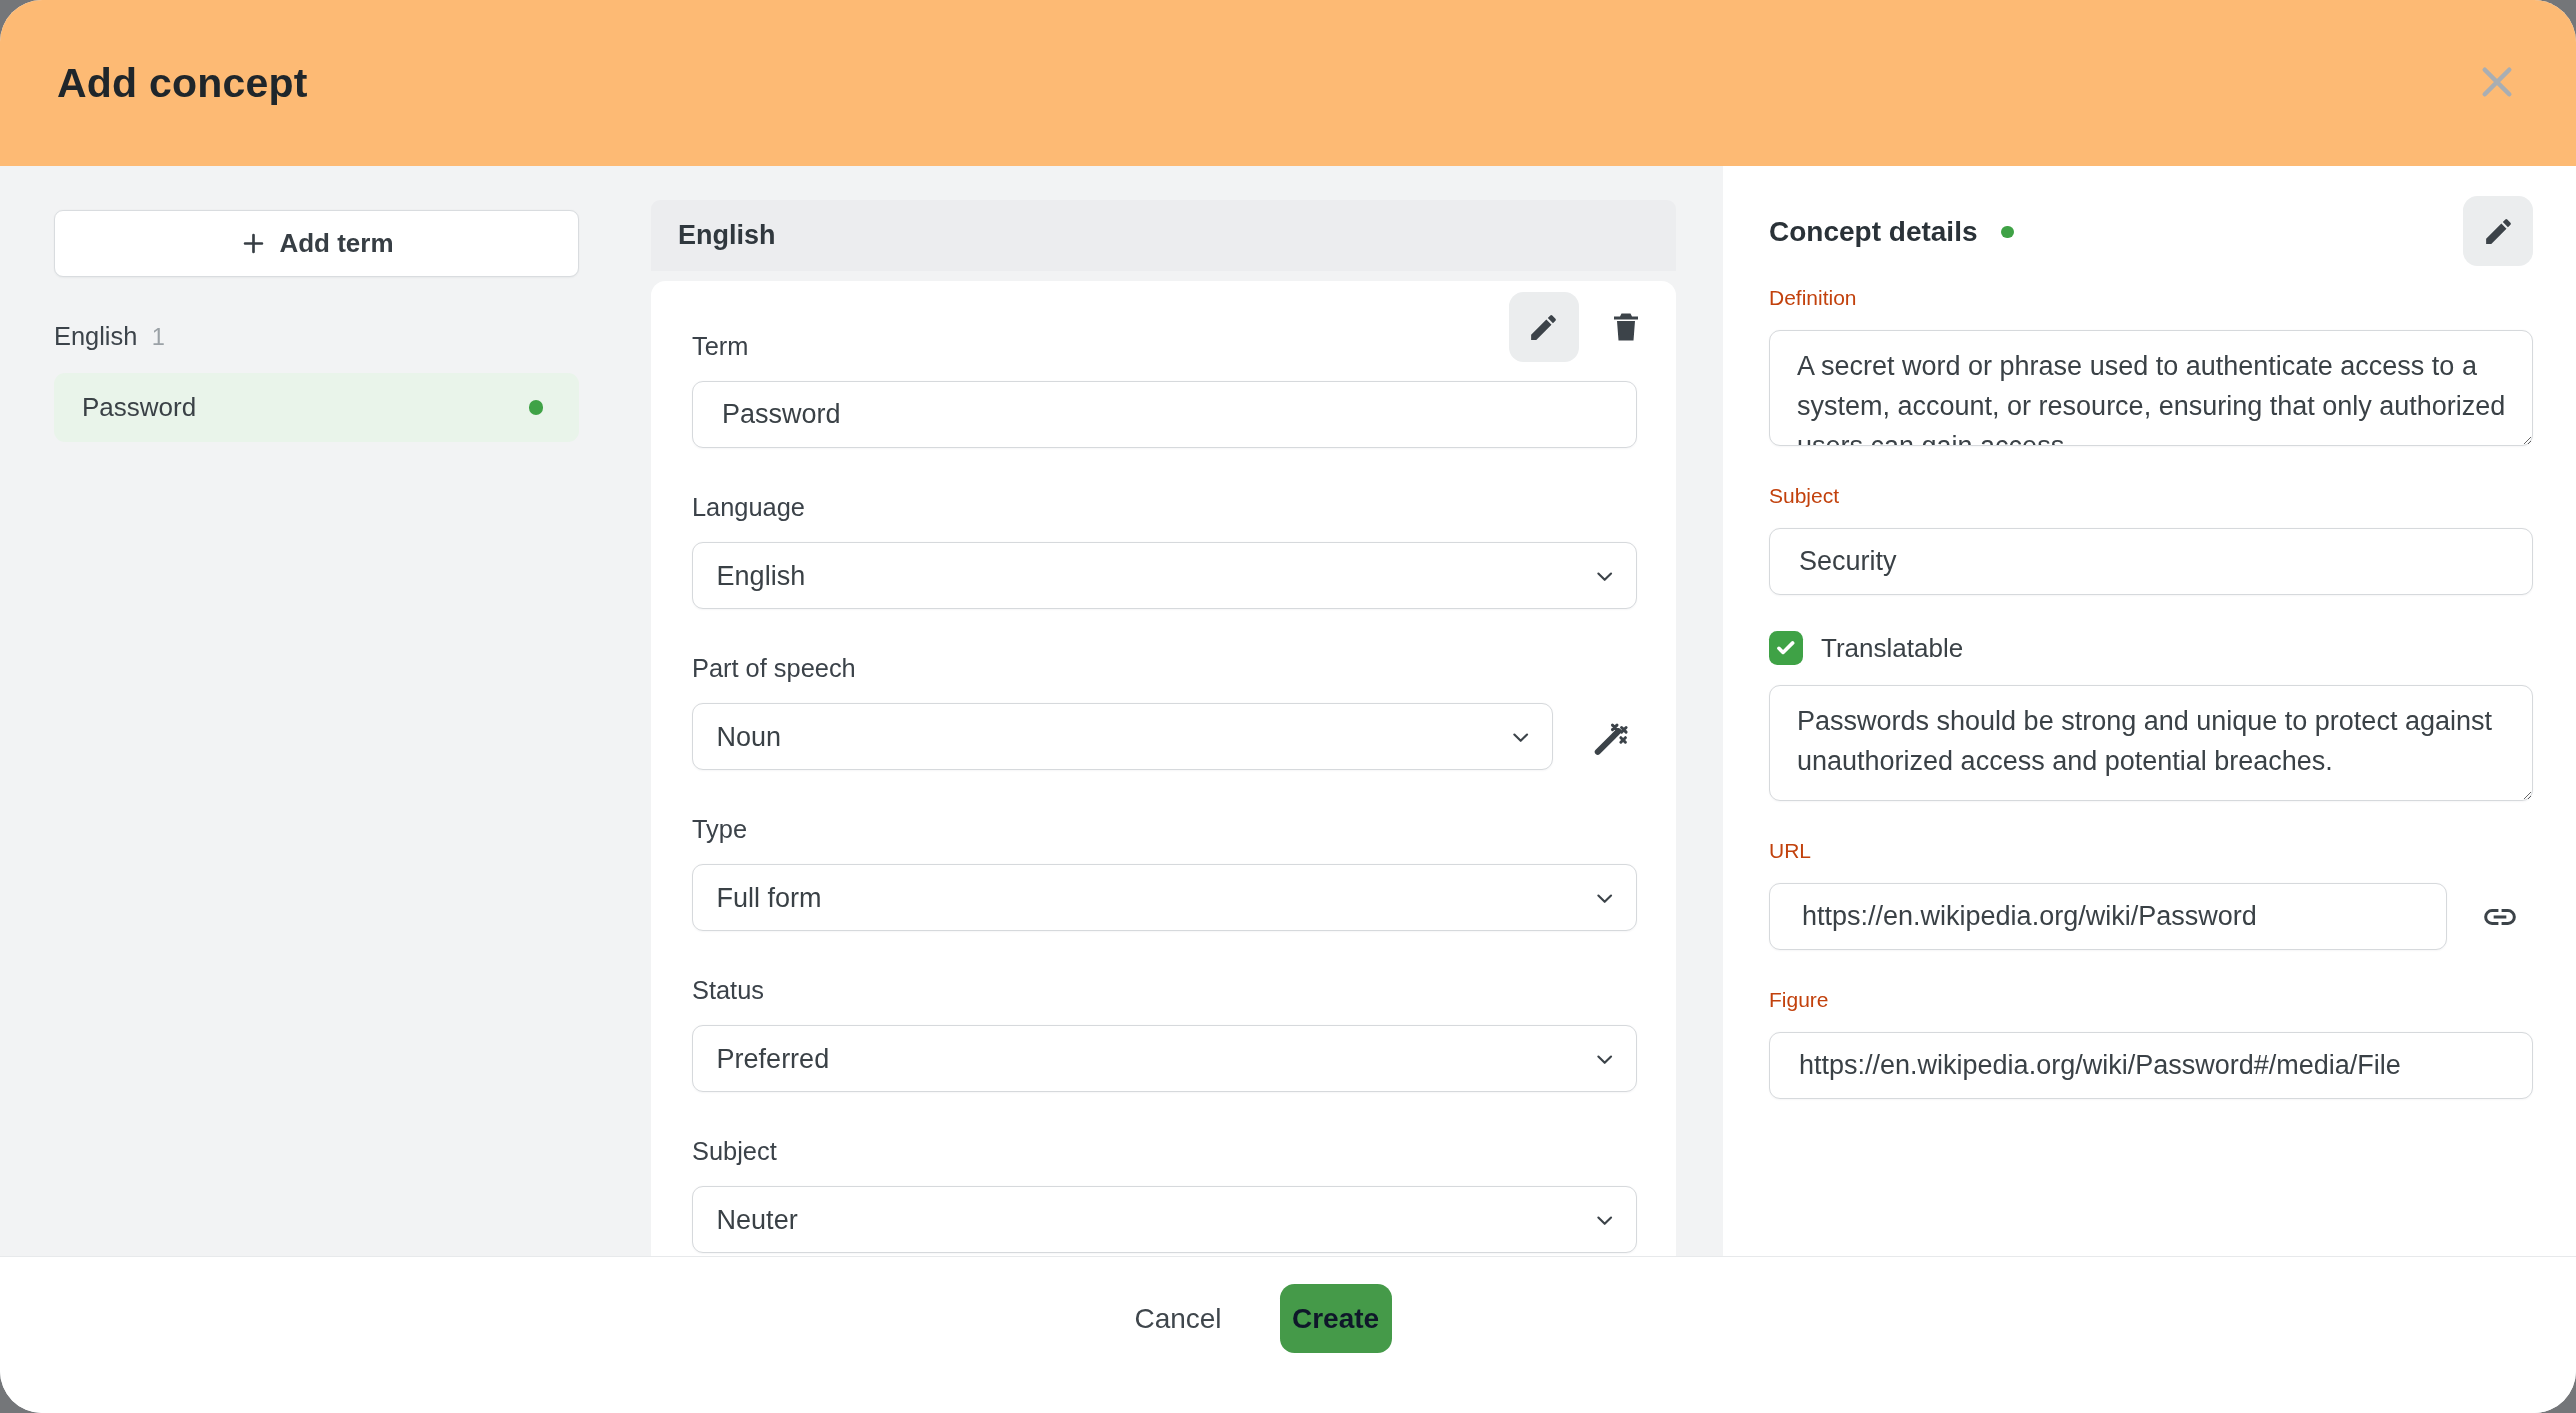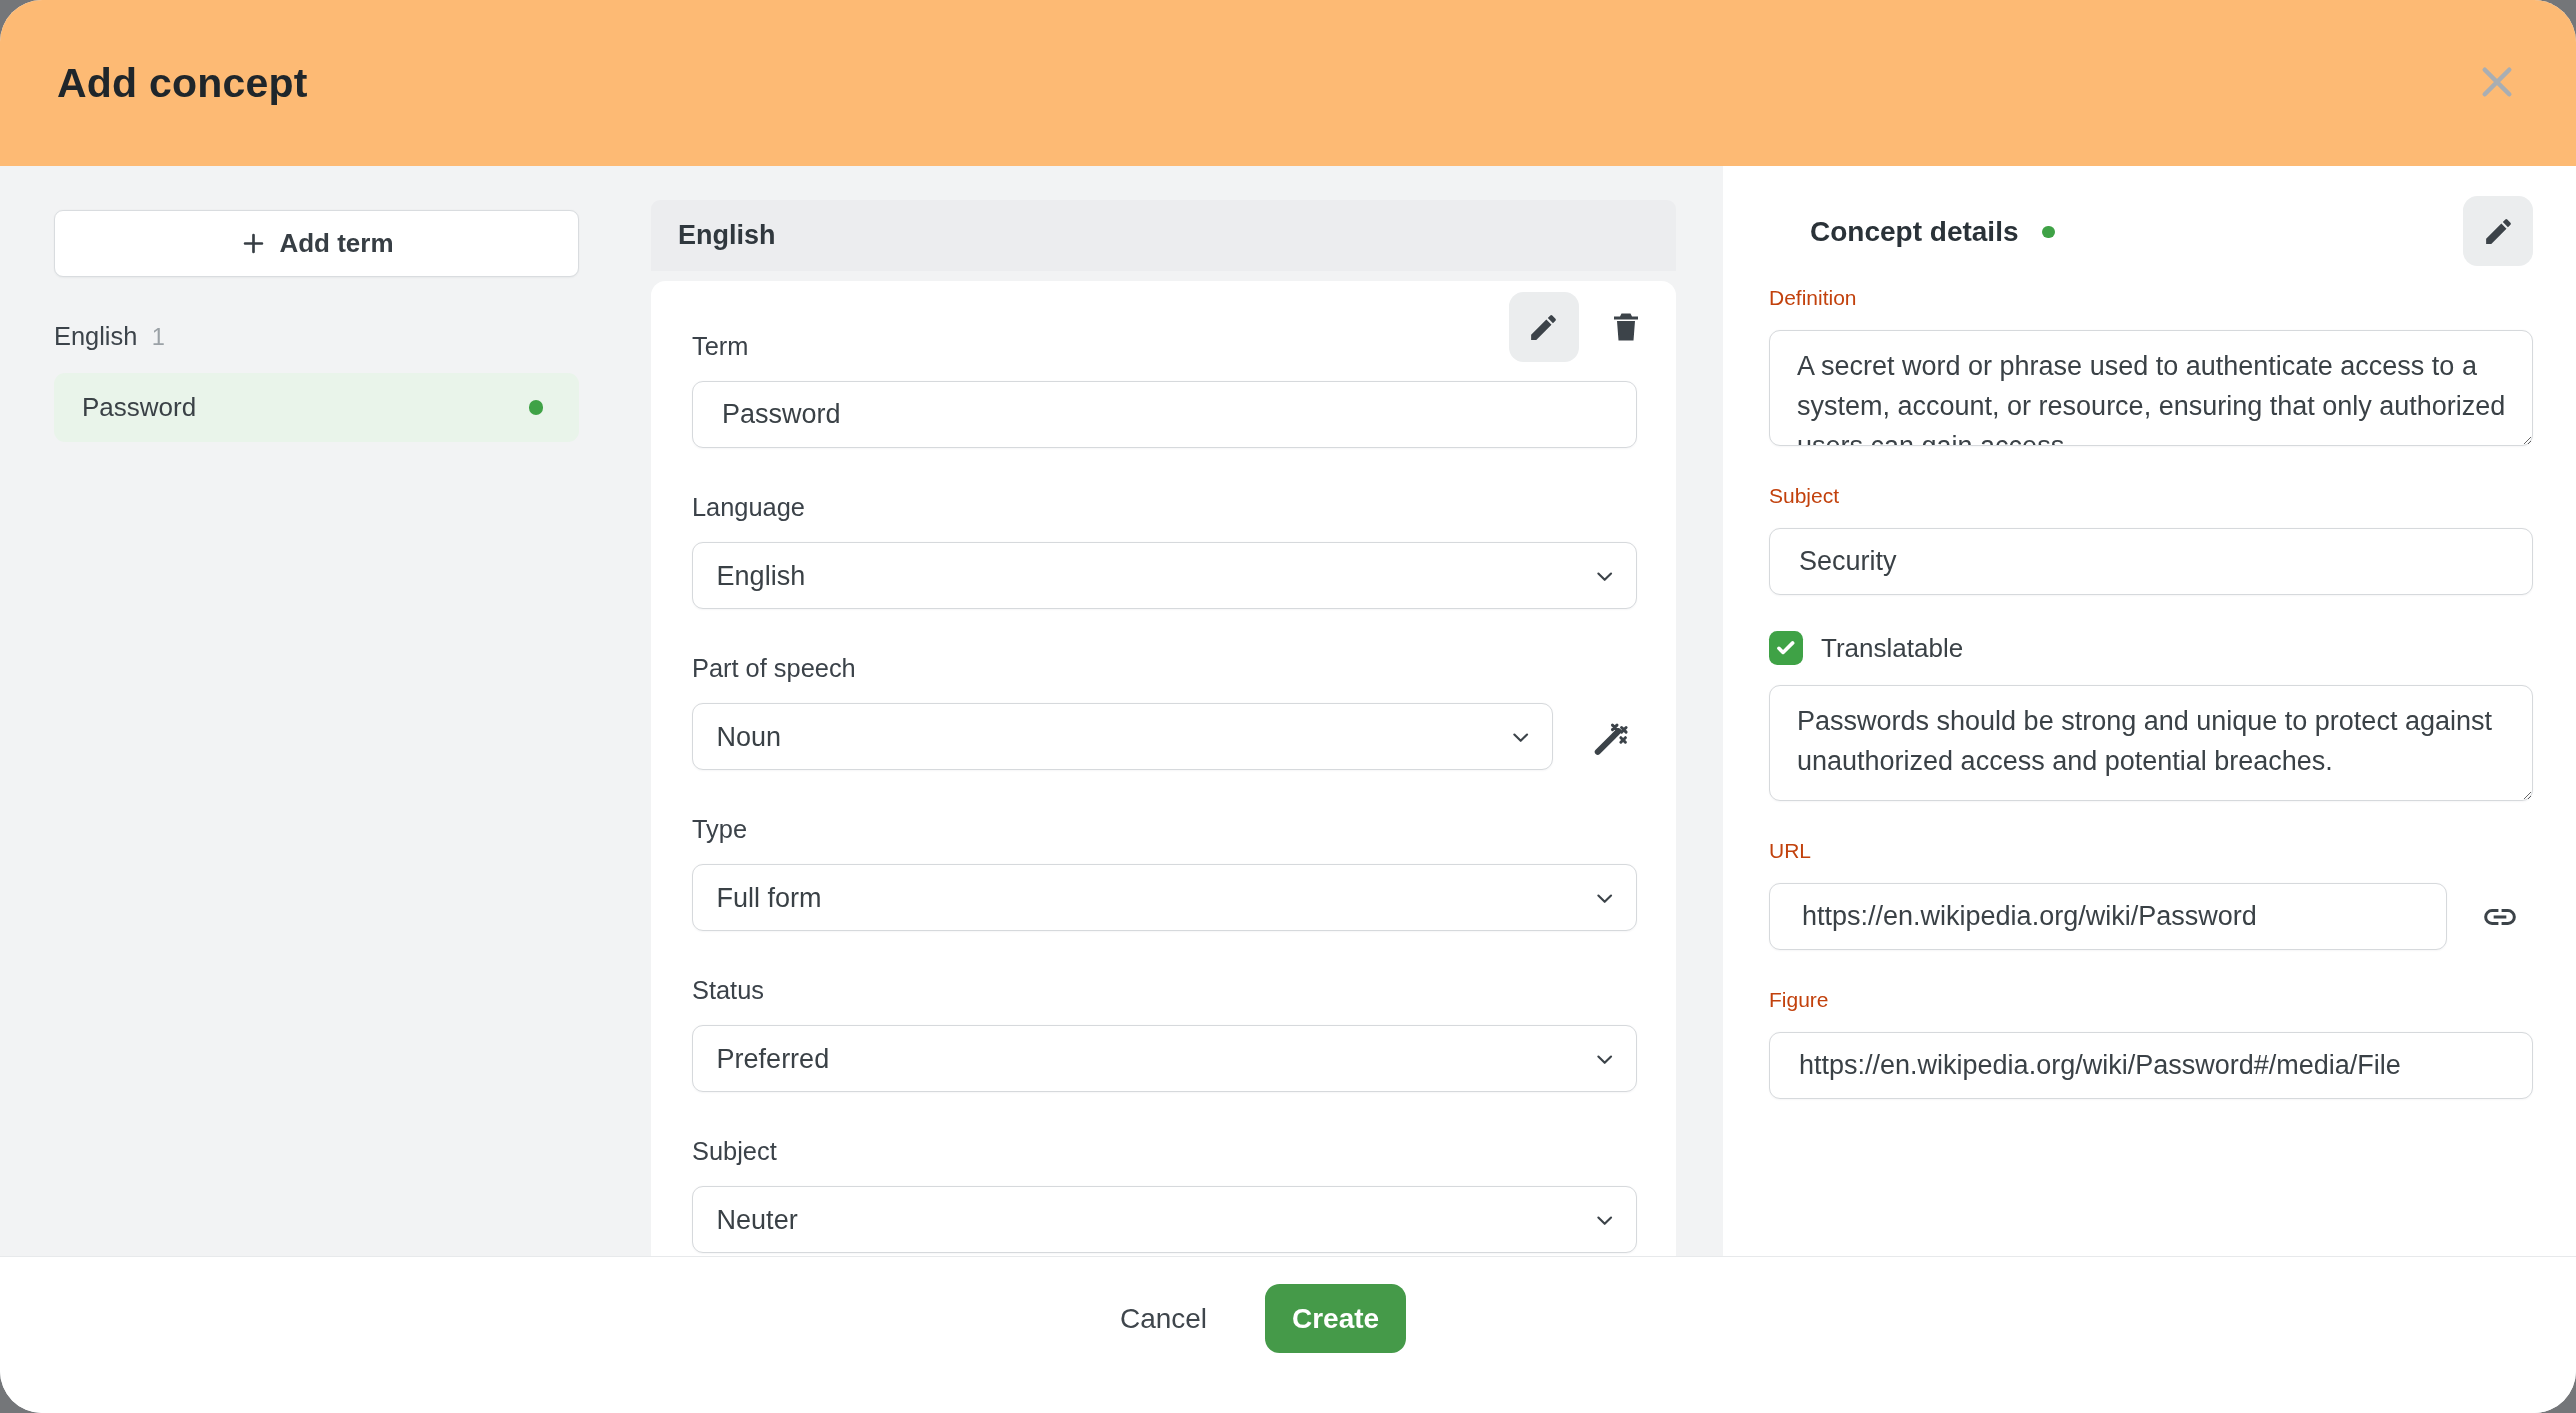--- a/index.html
+++ b/index.html
@@ -88,21 +88,21 @@
     appearance:none; -webkit-appearance:none; cursor:pointer;
   }
   .select-chevron { position:absolute; right:20px; top:22px; pointer-events:none; color:#3c4349; }
   .pos-row { display:flex; align-items:center; }
   .pos-row .select-wrap { width:861px; flex:0 0 auto; }
   .wand-btn { margin-left:31px; margin-top:20px; }
 
   
   .details-panel { flex:1; background:#ffffff; padding:0 43px 0 46px; position:relative; overflow:hidden; }
   .details-heading-row { margin-top:50px; display:flex; align-items:center; gap:23.6px; }
-  .details-heading { font-size:28px; font-weight:700; color:#2a3238;margin-left:41px; }
+  .details-heading { font-size:28px; font-weight:700; color:#2a3238; }
   .dot-sm { width:12.7px; height:12.7px; border-radius:50%; background:#3fa246; }
   .details-edit-btn { position:absolute; top:30px; right:43px; }
   .d-label { font-size:21px; color:#c2410c; }
   .text-area {
     width:100%; height:116px; margin-top:20px; padding:14.5px 22px 0 27px;
     line-height:40px; resize:vertical; overflow:hidden; display:block;
   }
   .mt-sect { margin-top:38px; }
   .check-row { margin-top:36px; display:flex; align-items:center; gap:18px; }
   .checkbox {
@@ -118,22 +118,22 @@
   .modal-footer {
     flex:0 0 auto; height:157px; background:#ffffff; border-top:1.8px solid #e7e9eb;
     display:flex; justify-content:center; align-items:flex-start;
     padding:27px 59px 11px 0; gap:49px;
   }
   .cancel-btn {
     height:69px; border:none; background:none; cursor:pointer; padding:0 9px;
     font-family:inherit; font-size:28px; font-weight:500; color:#3f464c;
   }
   .create-btn {
-    width:141px; height:69px; border:none; border-radius:14.5px; cursor:pointer;
-    background:#459a49; color:#ffffff;
+    width:112px; height:69px; border:none; border-radius:14.5px; cursor:pointer;
+    background:#459a49; color:#0f172a;
     font-family:inherit; font-size:28px; font-weight:600;
     display:flex; align-items:center; justify-content:center;
   }
   svg { display:block; }
 </style>
 </head>
 <body>
 
 <div class="modal">
 

